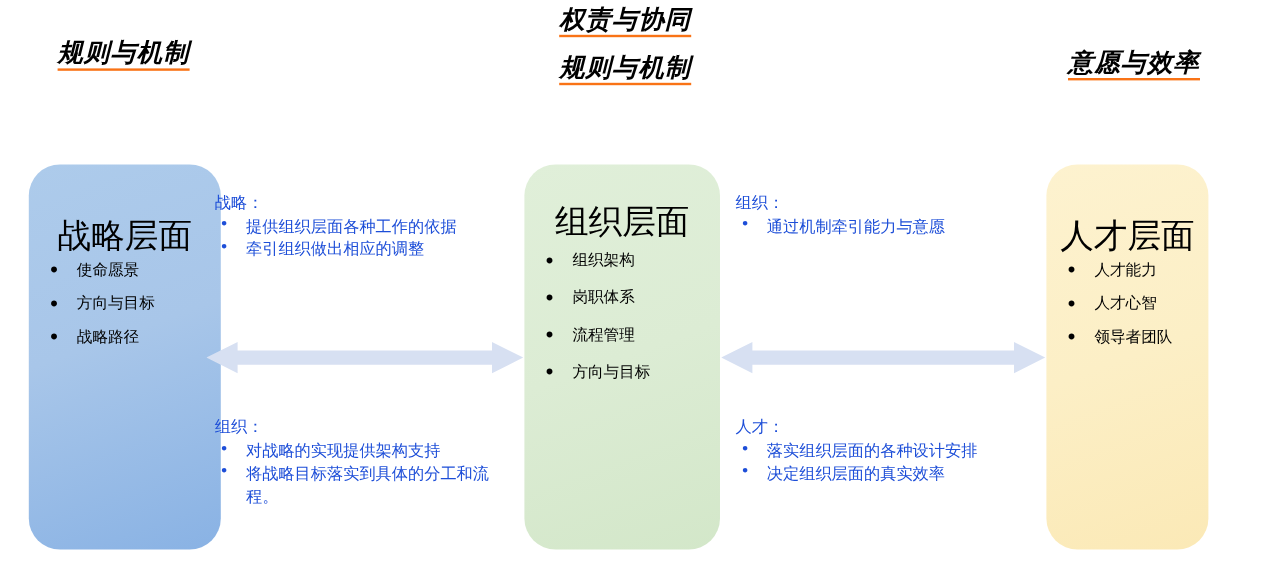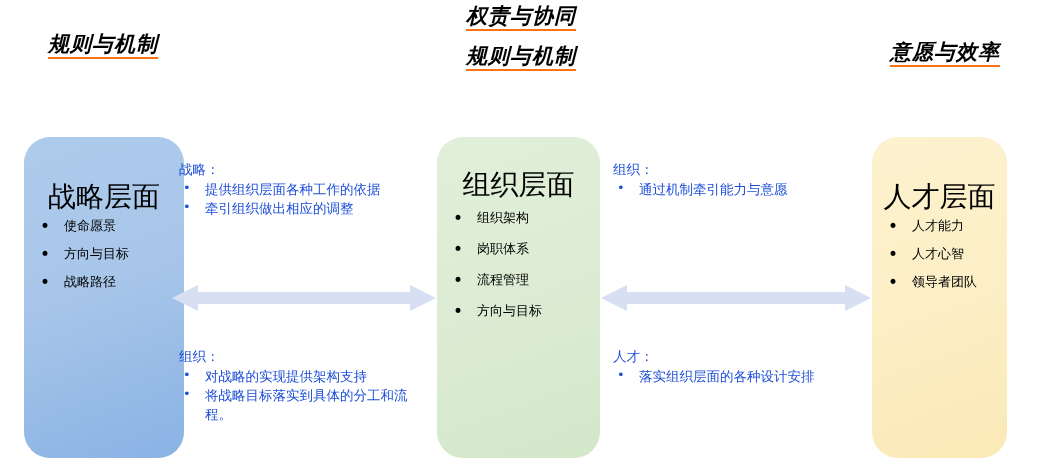--- a/index.html
+++ b/index.html
@@ -203,20 +203,21 @@
     <p class="note-title">组织：</p>
     <ul class="note-list">
       <li>通过机制牵引能力与意愿</li>
     </ul>
   </div>
 
   <div class="note" id="note-talent-bottom">
     <p class="note-title">人才：</p>
     <ul class="note-list">
       <li>落实组织层面的各种设计安排</li>
+      <li>决定组织层面的真实效率</li>
     </ul>
   </div>
 
   <div class="arrow" id="arrow-left">
     <svg viewBox="0 0 264 30" preserveAspectRatio="none" aria-hidden="true">
       <polygon points="0,15 26,2 26,9 238,9 238,2 264,15 238,28 238,21 26,21 26,28" fill="#d7e0f2"></polygon>
     </svg>
   </div>
 
   <div class="arrow" id="arrow-right">

